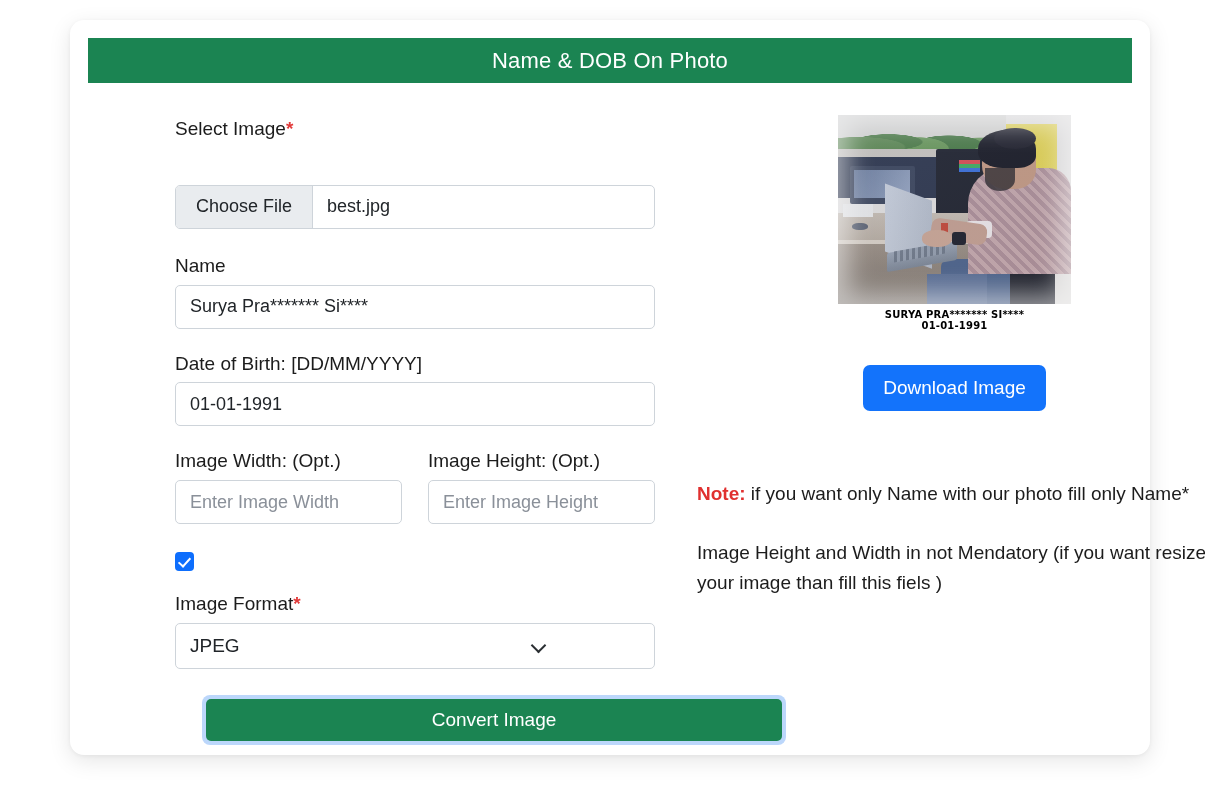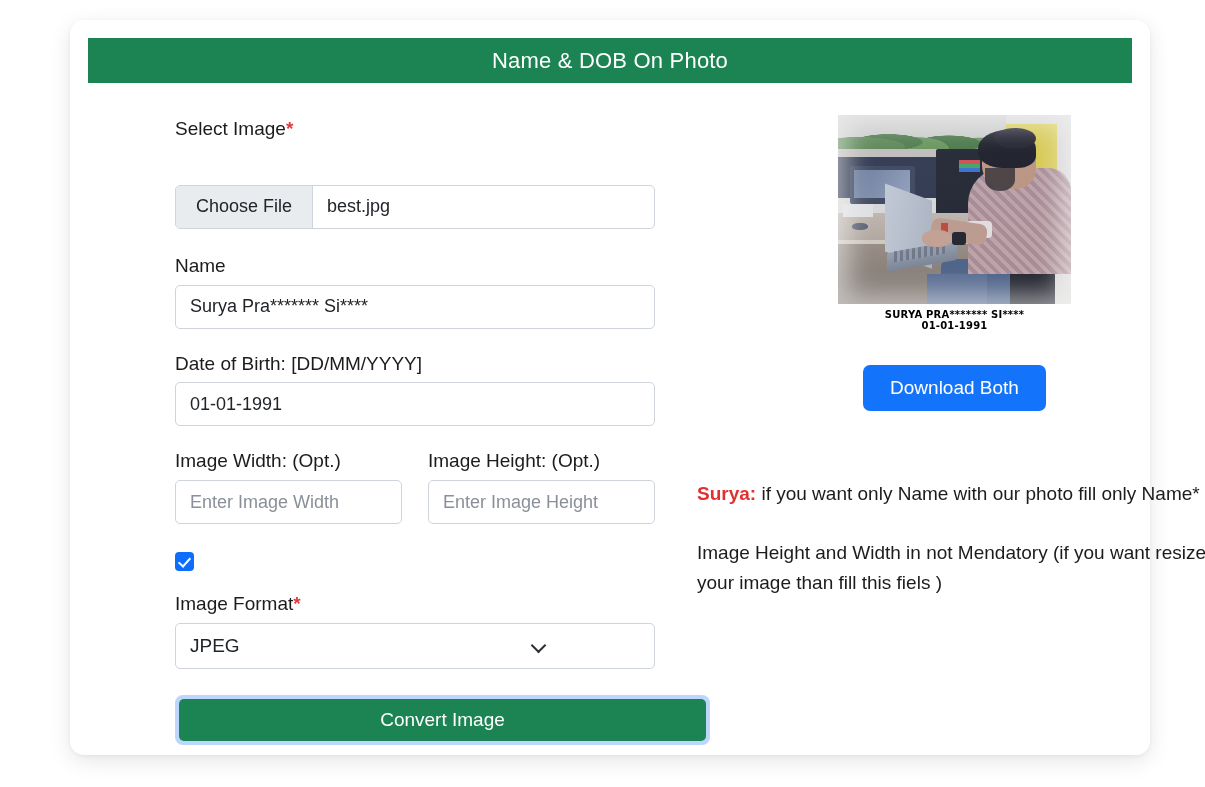--- a/index.html
+++ b/index.html
@@ -144,24 +144,25 @@
     right: 17px; top: 50%;
     width: 11px; height: 11px;
     margin-top: -6px;
     border: solid #2b2f33;
     border-width: 0 2px 2px 0;
     transform: rotate(45deg);
   }
 
   .convert-wrap {
     margin-top: 26px;
-    width: 535px; height: 50px;
+    width: 584px; height: 50px;
     border-radius: 8px;
     background: #bcd7fb;
     padding: 4px;
+    margin-left: 27px;
   }
   .convert-btn {
     width: 100%; height: 100%;
     background: #1b8452;
     border: none;
     border-radius: 5px;
     color: #ffffff;
     font-size: 19px;
     font-family: "Liberation Sans", sans-serif;
     cursor: pointer;
@@ -380,24 +381,24 @@
           <span class="ph hand"></span>
           <span class="ph cool-tint"></span>
           <span class="ph vignette"></span>
         </div>
 
         <div class="photo-cap">
           <span>SURYA PRA******* SI****</span>
           <span class="l2">01-01-1991</span>
         </div>
 
-        <button class="download-btn">Download Both</button>
+        <button class="download-btn">Download Image</button>
       </div>
 
       <div class="note">
-        <span class="note-key">Surya:</span><span> if you want only Name with our photo fill only Name*</span><br>
+        <span class="note-key">Note:</span><span> if you want only Name with our photo fill only Name*</span><br>
         <br>
         <span>Image Height and Width in not Mendatory (if you want resize your image than fill this fiels )</span>
       </div>
     </div>
 
   </div>
 </div>
 
 </body></html>

